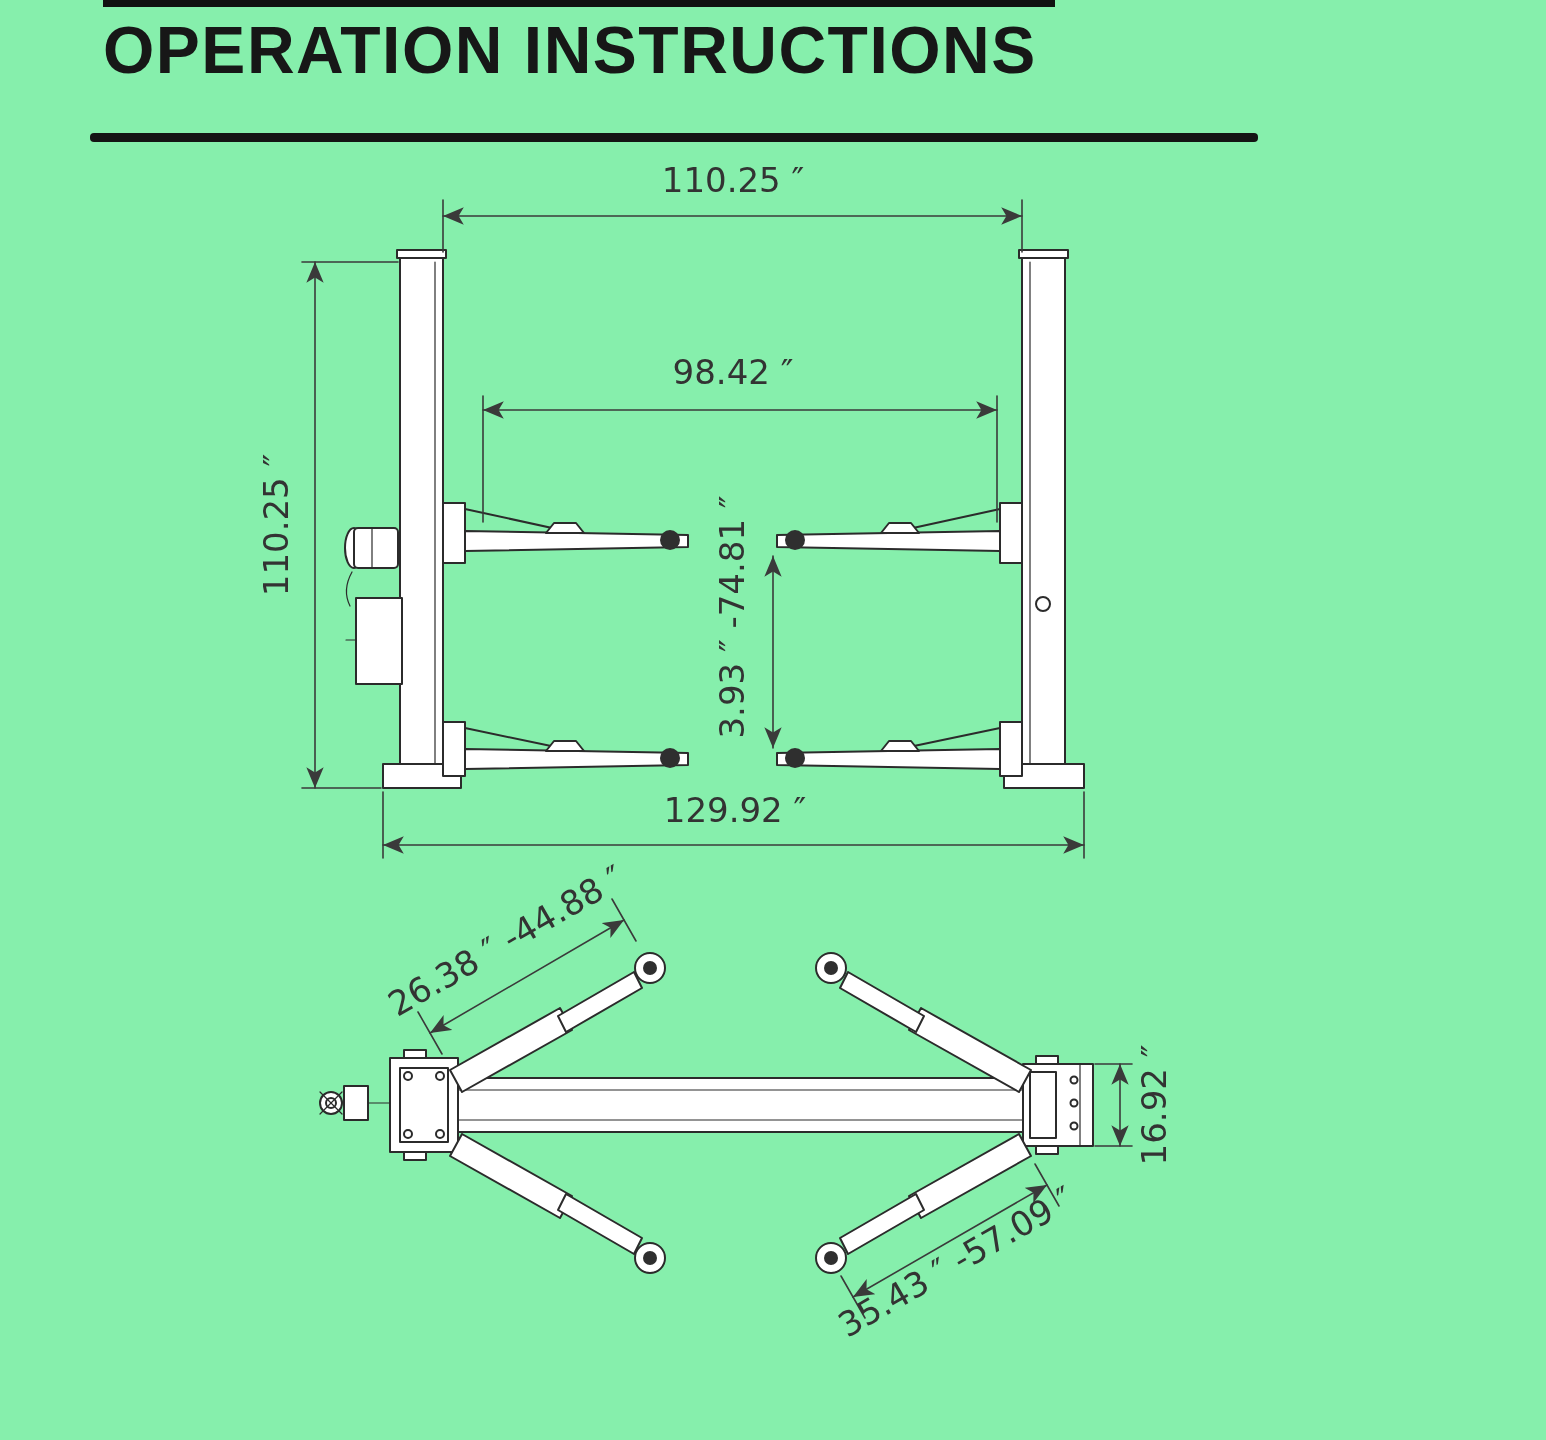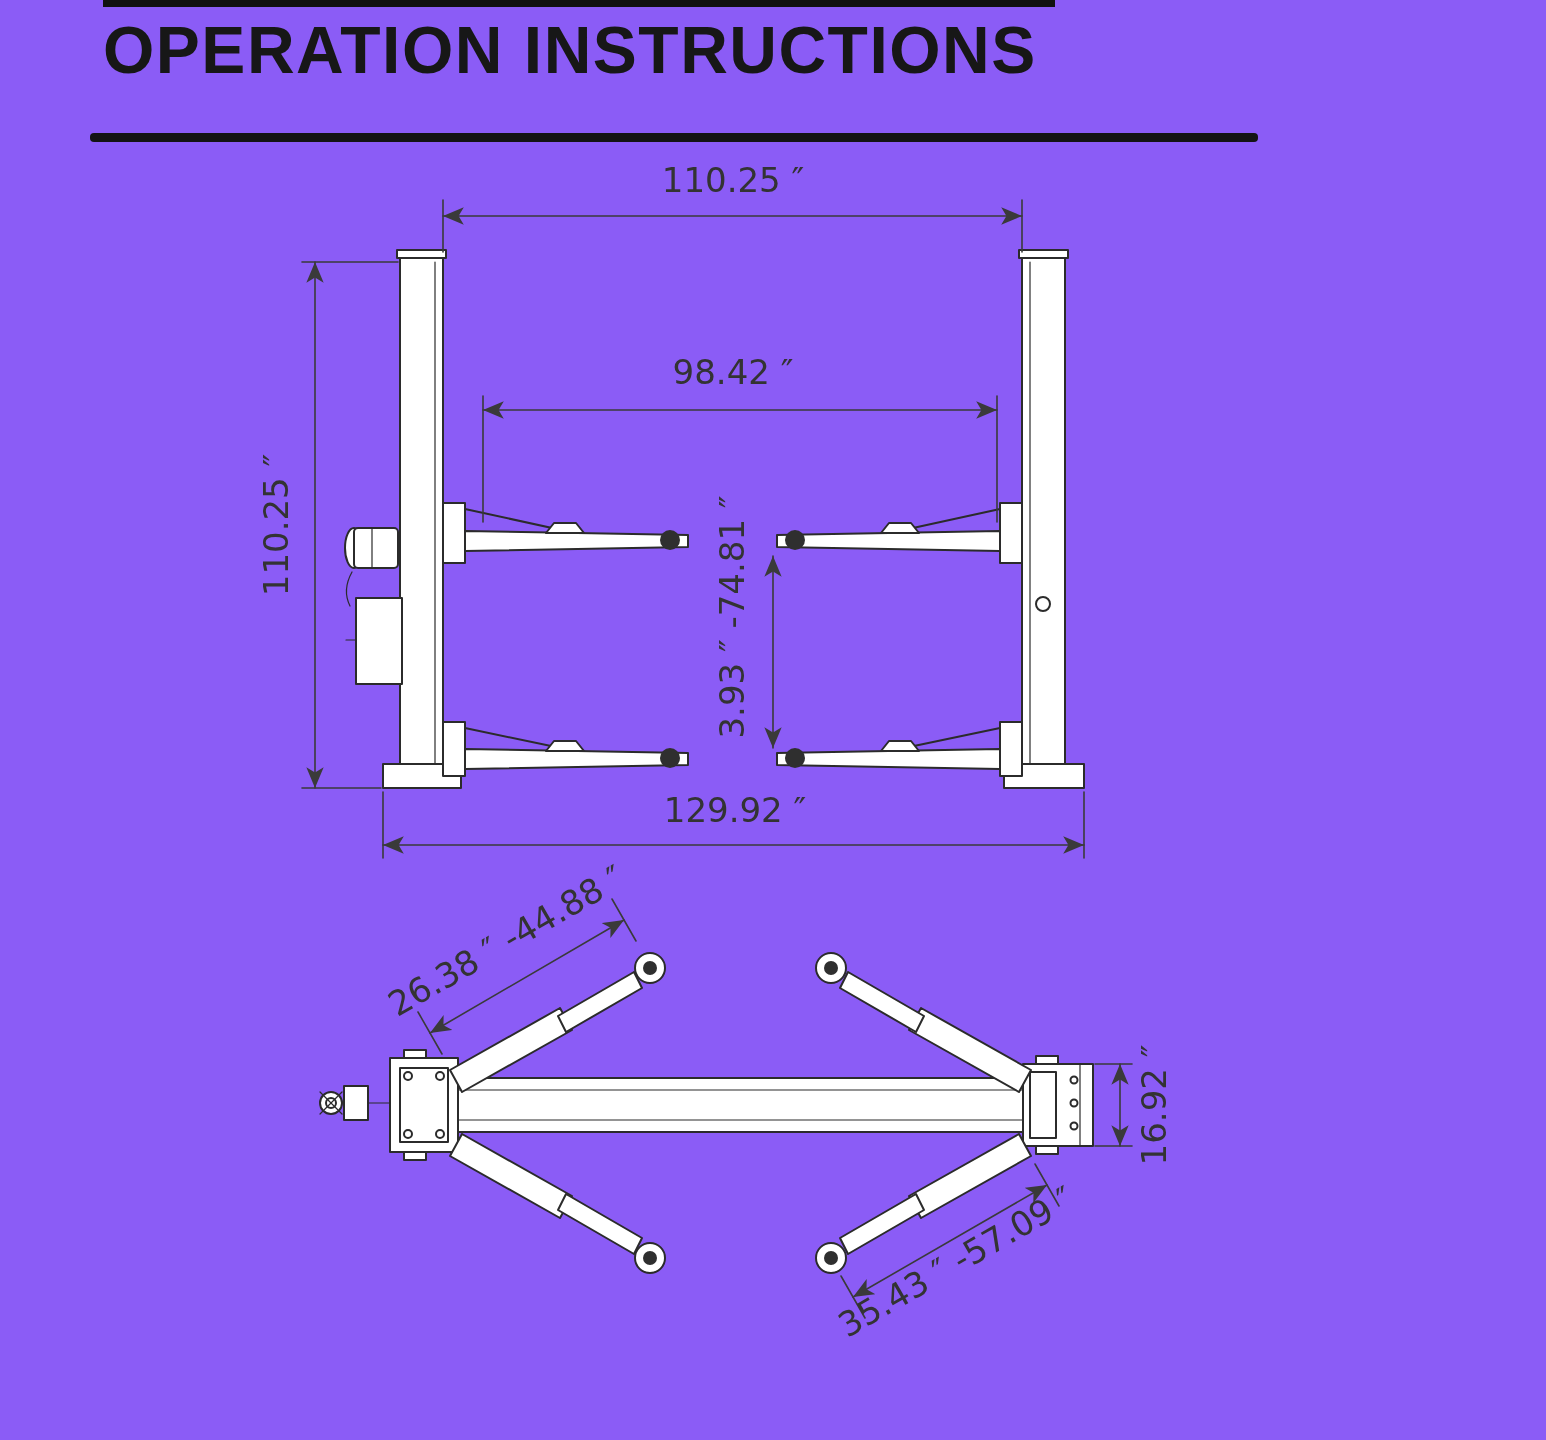--- a/index.html
+++ b/index.html
@@ -1,19 +1,19 @@
 <!DOCTYPE html>
 <html><head>
 <meta charset="utf-8">
 <style>
   html,body{margin:0;padding:0;background:#ffffff;}
   .page{
     position:relative;
     width:1546px;height:1440px;
-    background:#8b5cf6;
+    background:#86efac;
     font-family:"Liberation Sans", sans-serif;
     overflow:hidden;
   }
   .top-crop{position:absolute;left:103px;top:0;width:952px;height:7px;background:#111;}
   .title{
     position:absolute;left:103px;top:12px;margin:0;
     font-size:66px;font-weight:700;letter-spacing:1.5px;color:#171717;
     font-family:"Liberation Sans", sans-serif;white-space:nowrap;
   }
   .divider{position:absolute;left:90px;top:133px;width:1168px;height:9px;background:#141414;border-radius:4px;}

